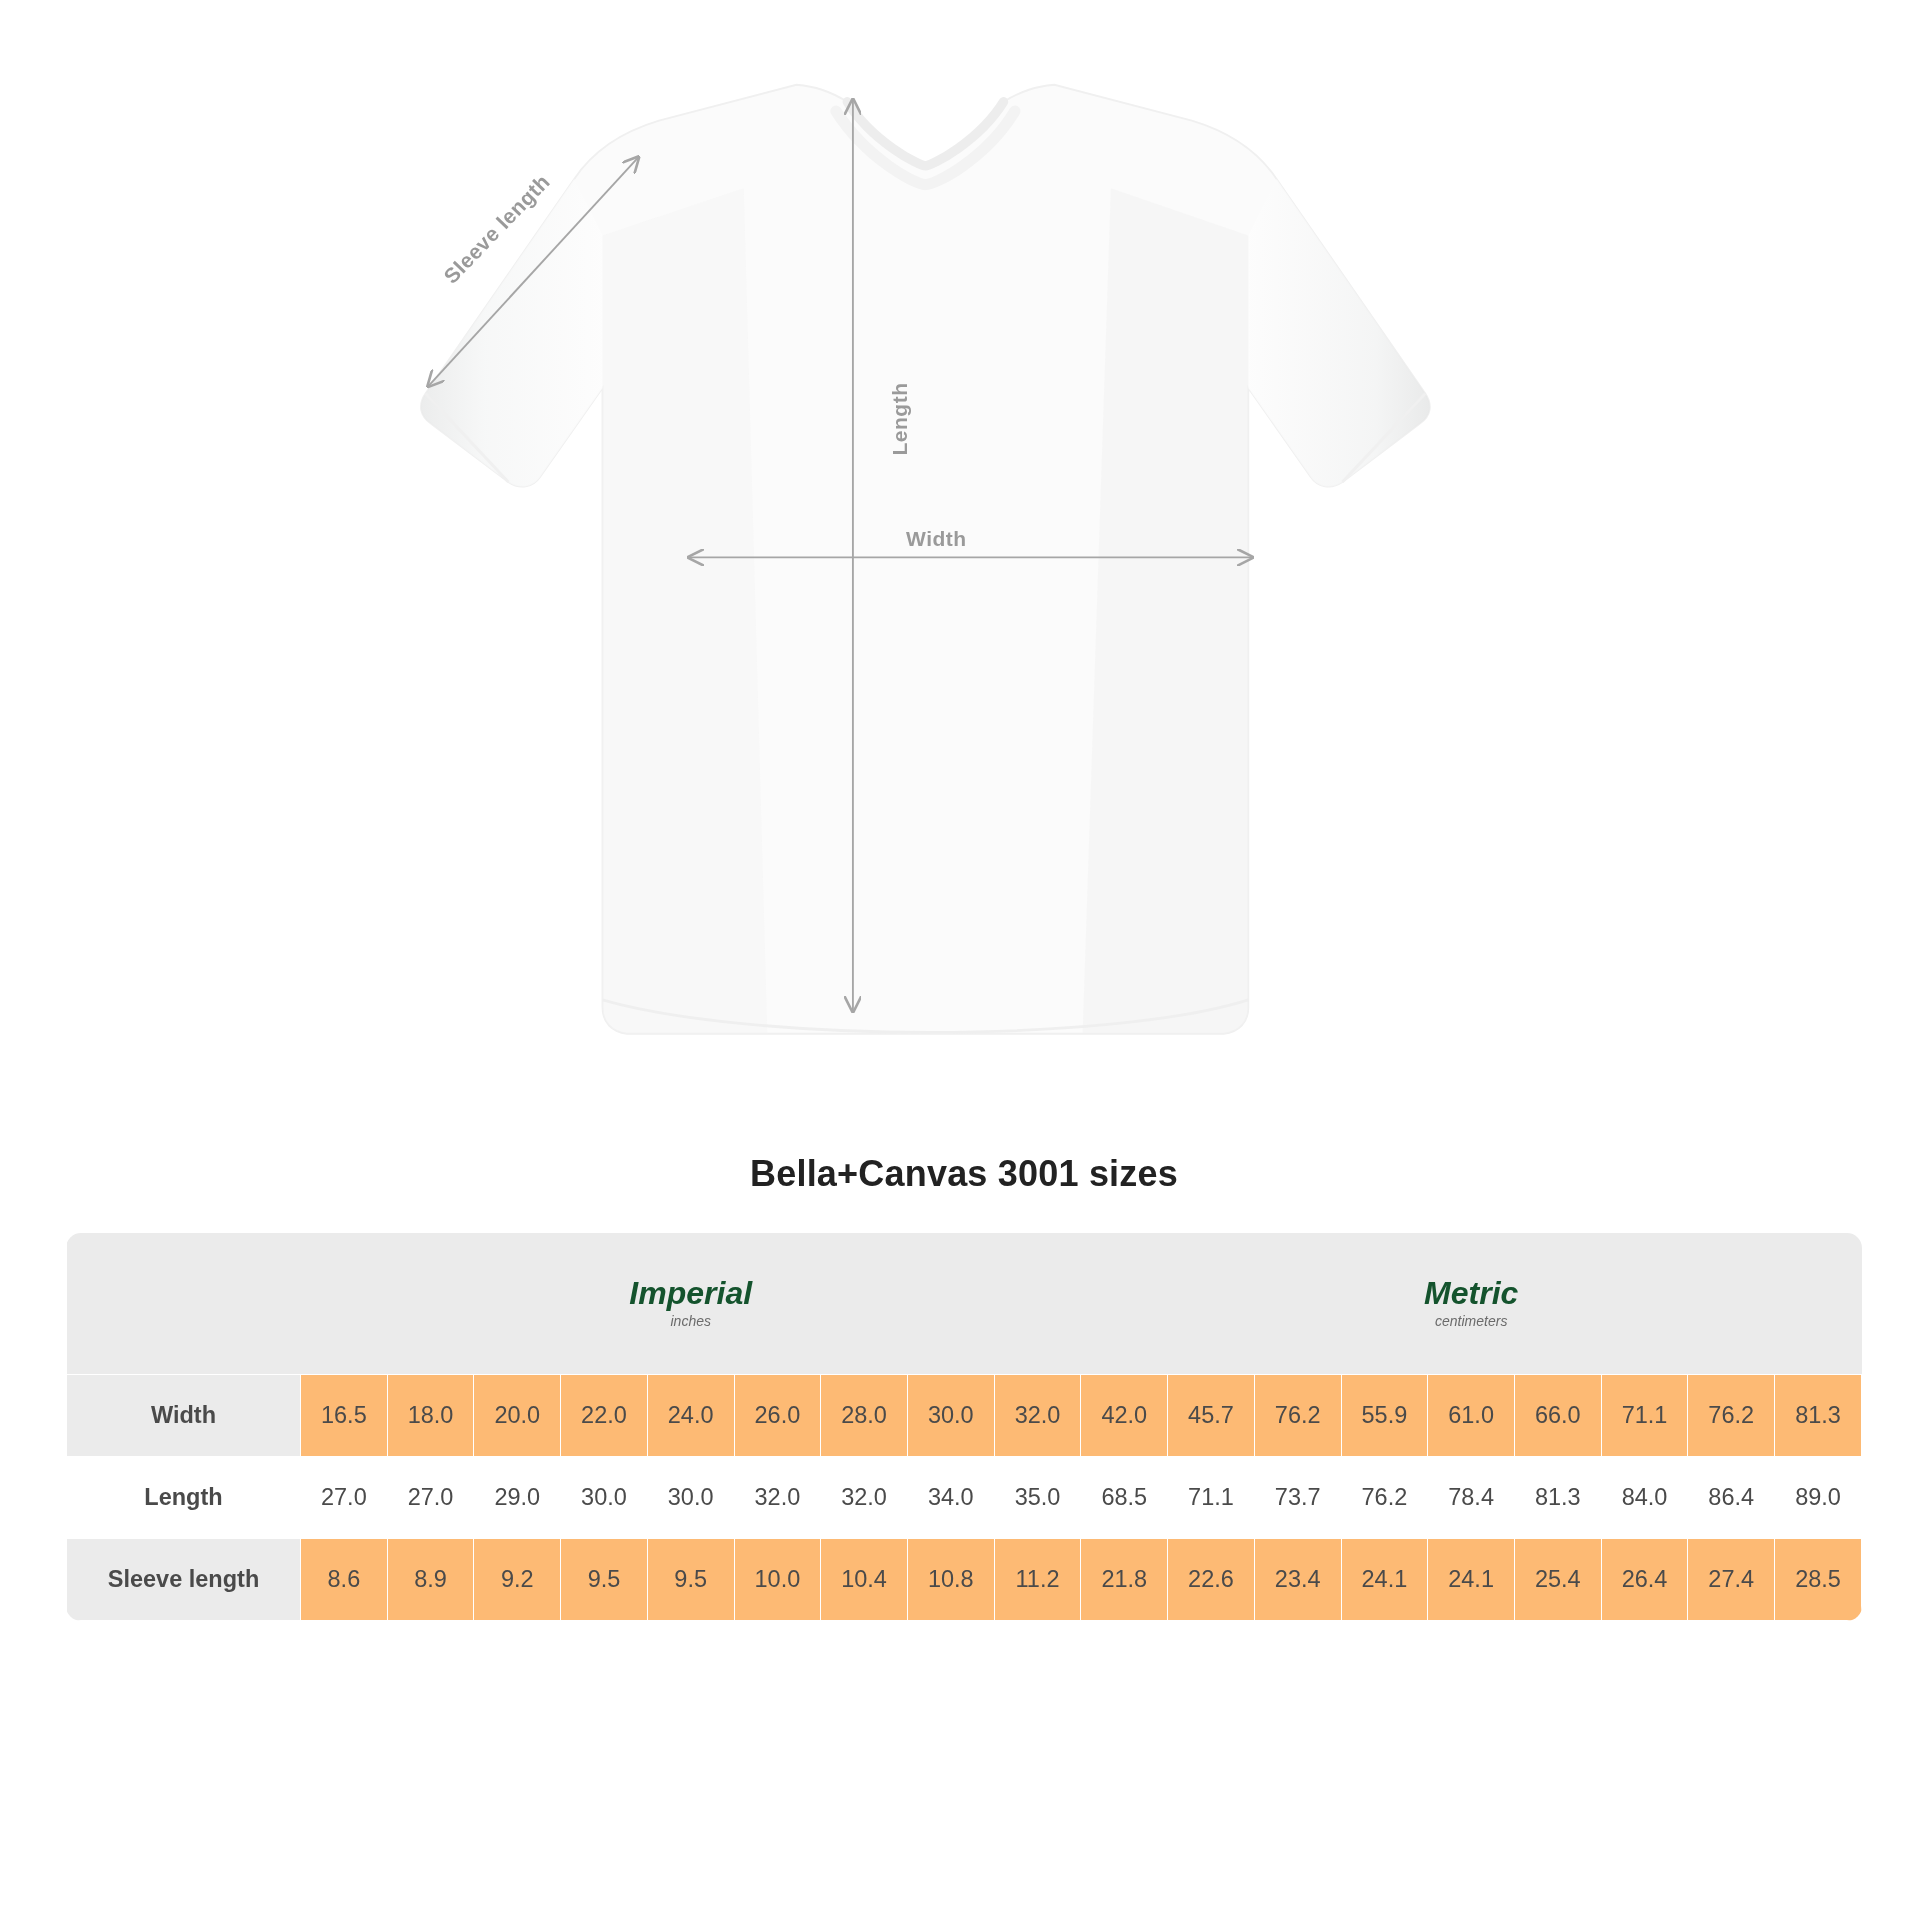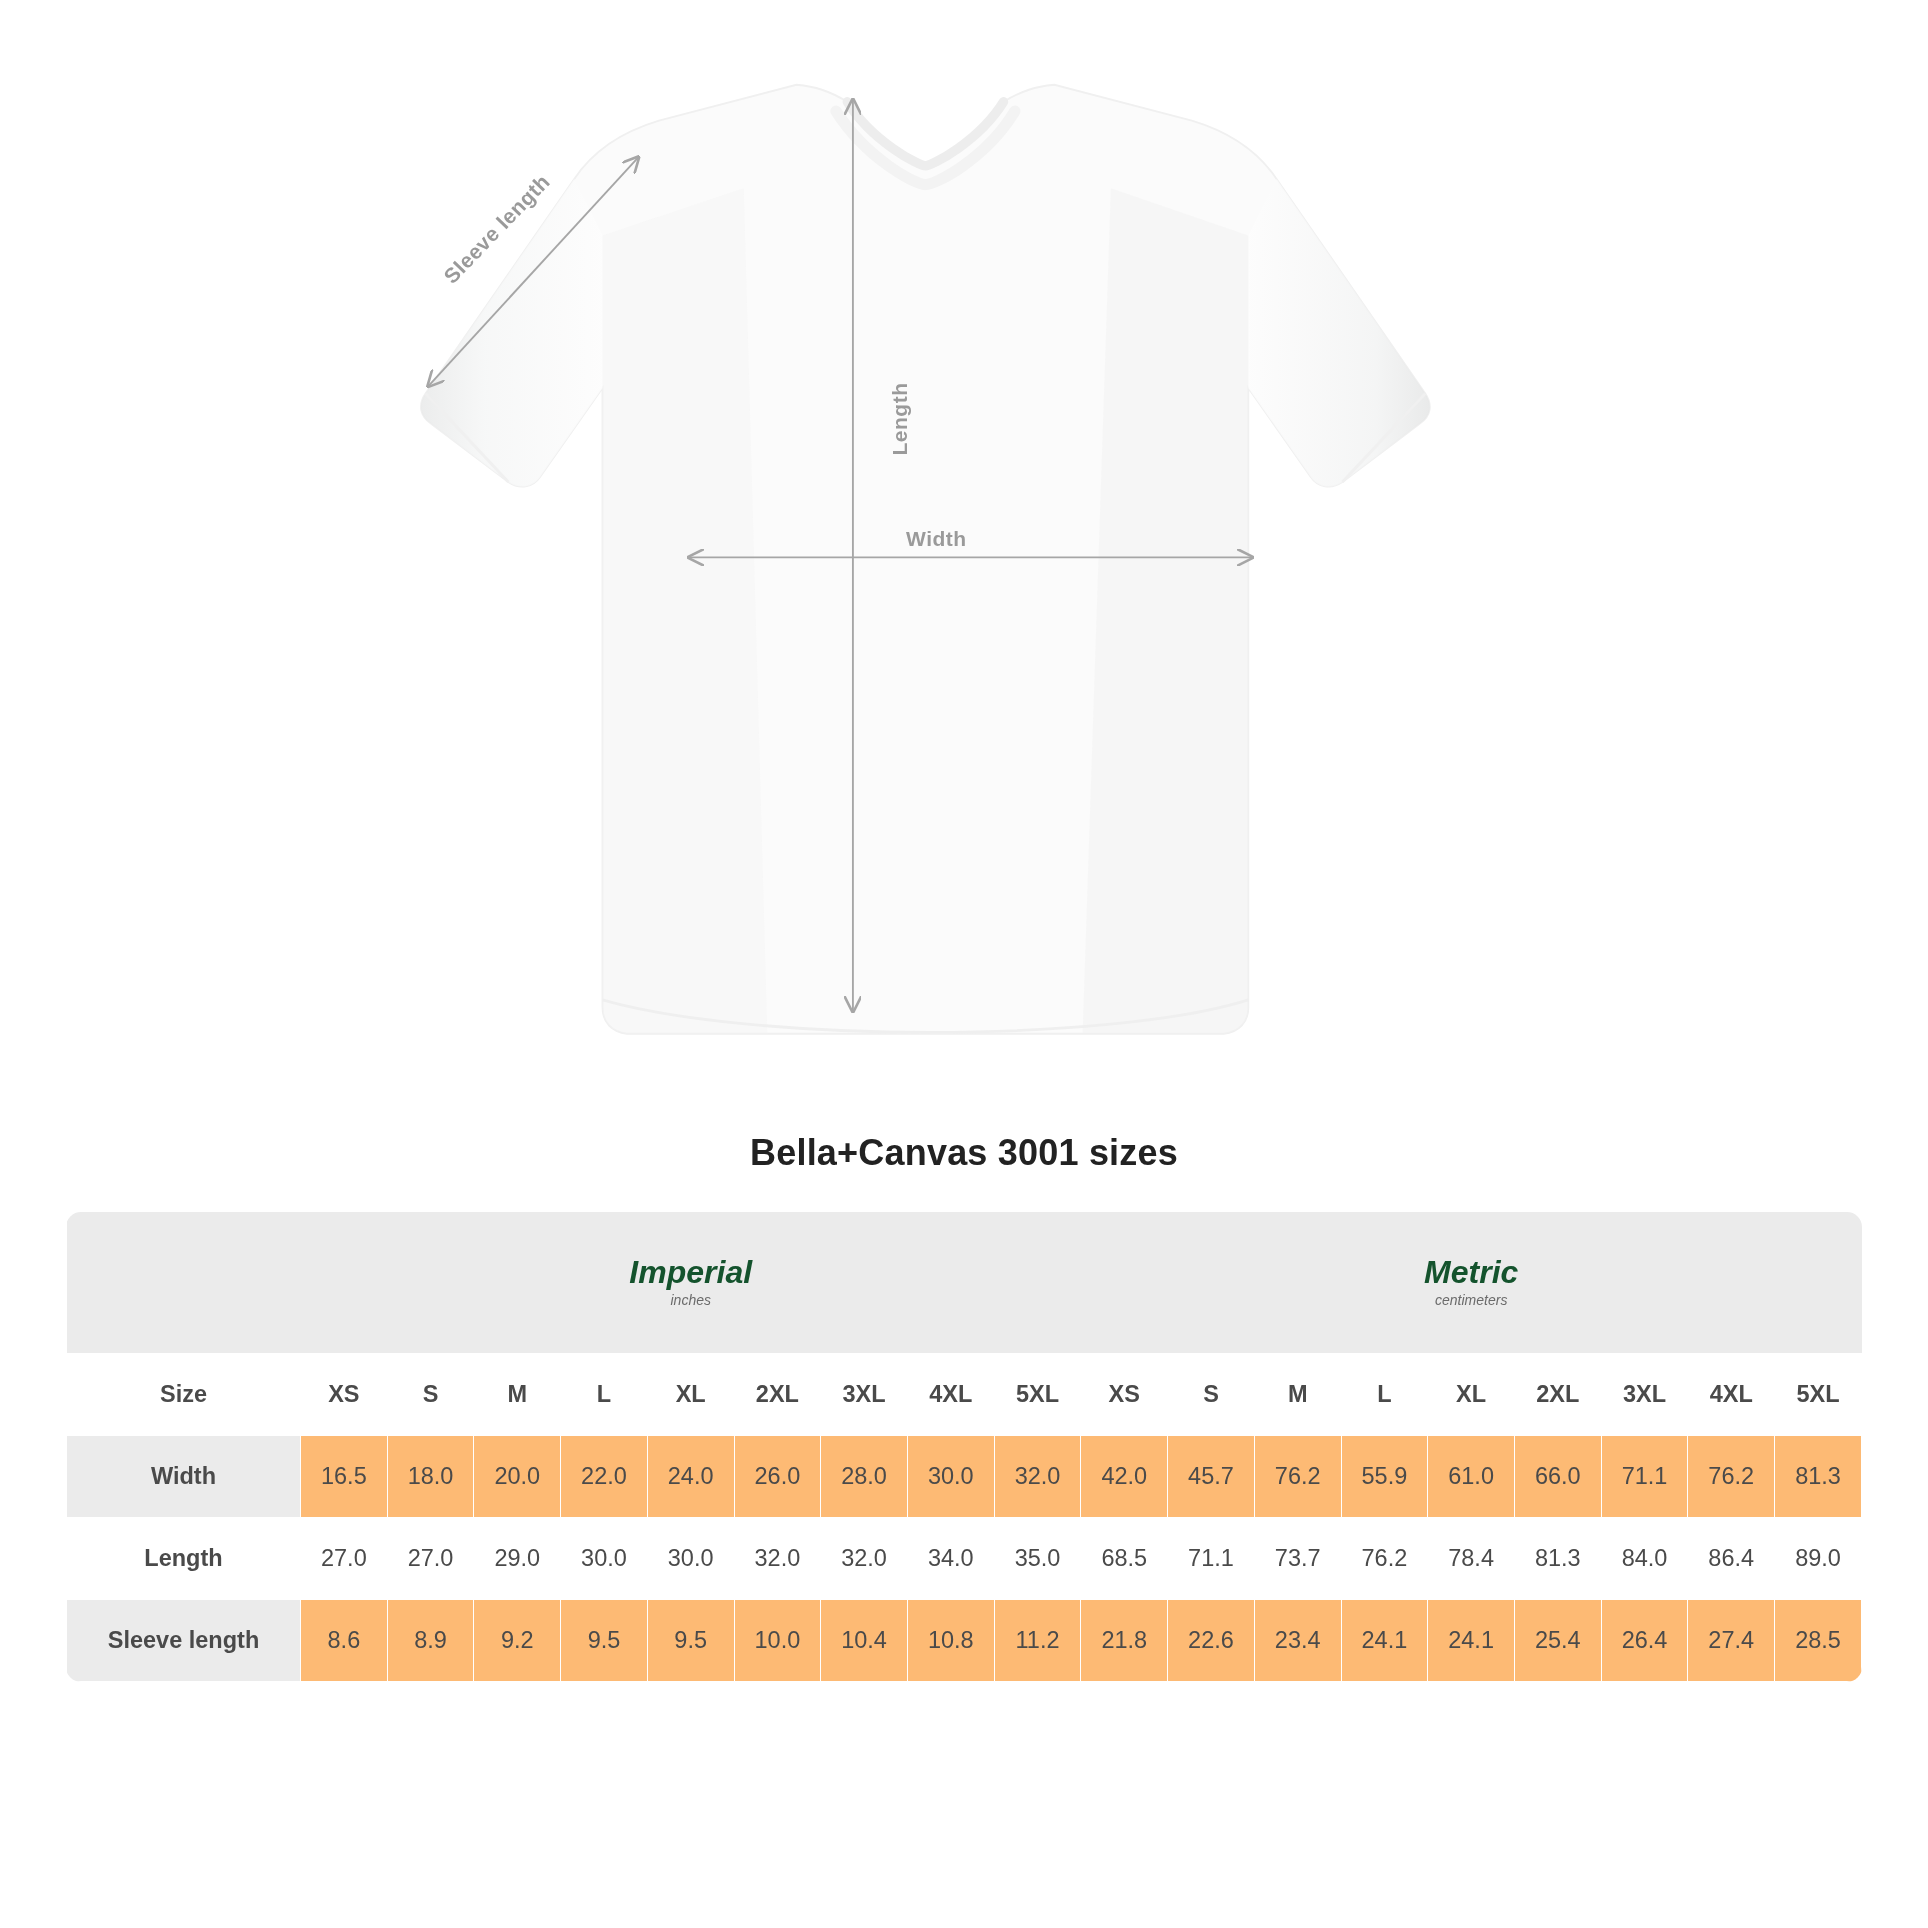--- a/index.html
+++ b/index.html
@@ -52,21 +52,21 @@
     transform-origin: center center;
   }
   .label-width {
     left: 906px;
     top: 527px;
   }
 
   
   .heading-block {
     text-align: center;
-    margin-top: 21px;
+    margin-top: 42px;
   }
   .chart-title {
     font-size: 36px;
     font-weight: bold;
     color: #222222;
     margin: 0 0 13px 0;
     letter-spacing: 0.2px;
   }
   .chart-note {
     font-size: 21px;
@@ -268,41 +268,20 @@
           <td class="unit-cell" colspan="9">
             <div class="unit-name">Imperial</div>
             <div class="unit-sub">inches</div>
           </td>
           <td class="unit-cell" colspan="9">
             <div class="unit-name">Metric</div>
             <div class="unit-sub">centimeters</div>
           </td>
         </tr>
 
-        <tr class="hdr-row">
-          <td class="rowlabel">Size</td>
-          <td>XS</td>
-          <td>S</td>
-          <td>M</td>
-          <td>L</td>
-          <td>XL</td>
-          <td>2XL</td>
-          <td>3XL</td>
-          <td>4XL</td>
-          <td>5XL</td>
-          <td class="sep">XS</td>
-          <td>S</td>
-          <td>M</td>
-          <td>L</td>
-          <td>XL</td>
-          <td>2XL</td>
-          <td>3XL</td>
-          <td>4XL</td>
-          <td>5XL</td>
-        </tr>
 
         <tr class="shade">
           <td class="rowlabel">Width</td>
           <td>16.5</td>
           <td>18.0</td>
           <td>20.0</td>
           <td>22.0</td>
           <td>24.0</td>
           <td>26.0</td>
           <td>28.0</td>

